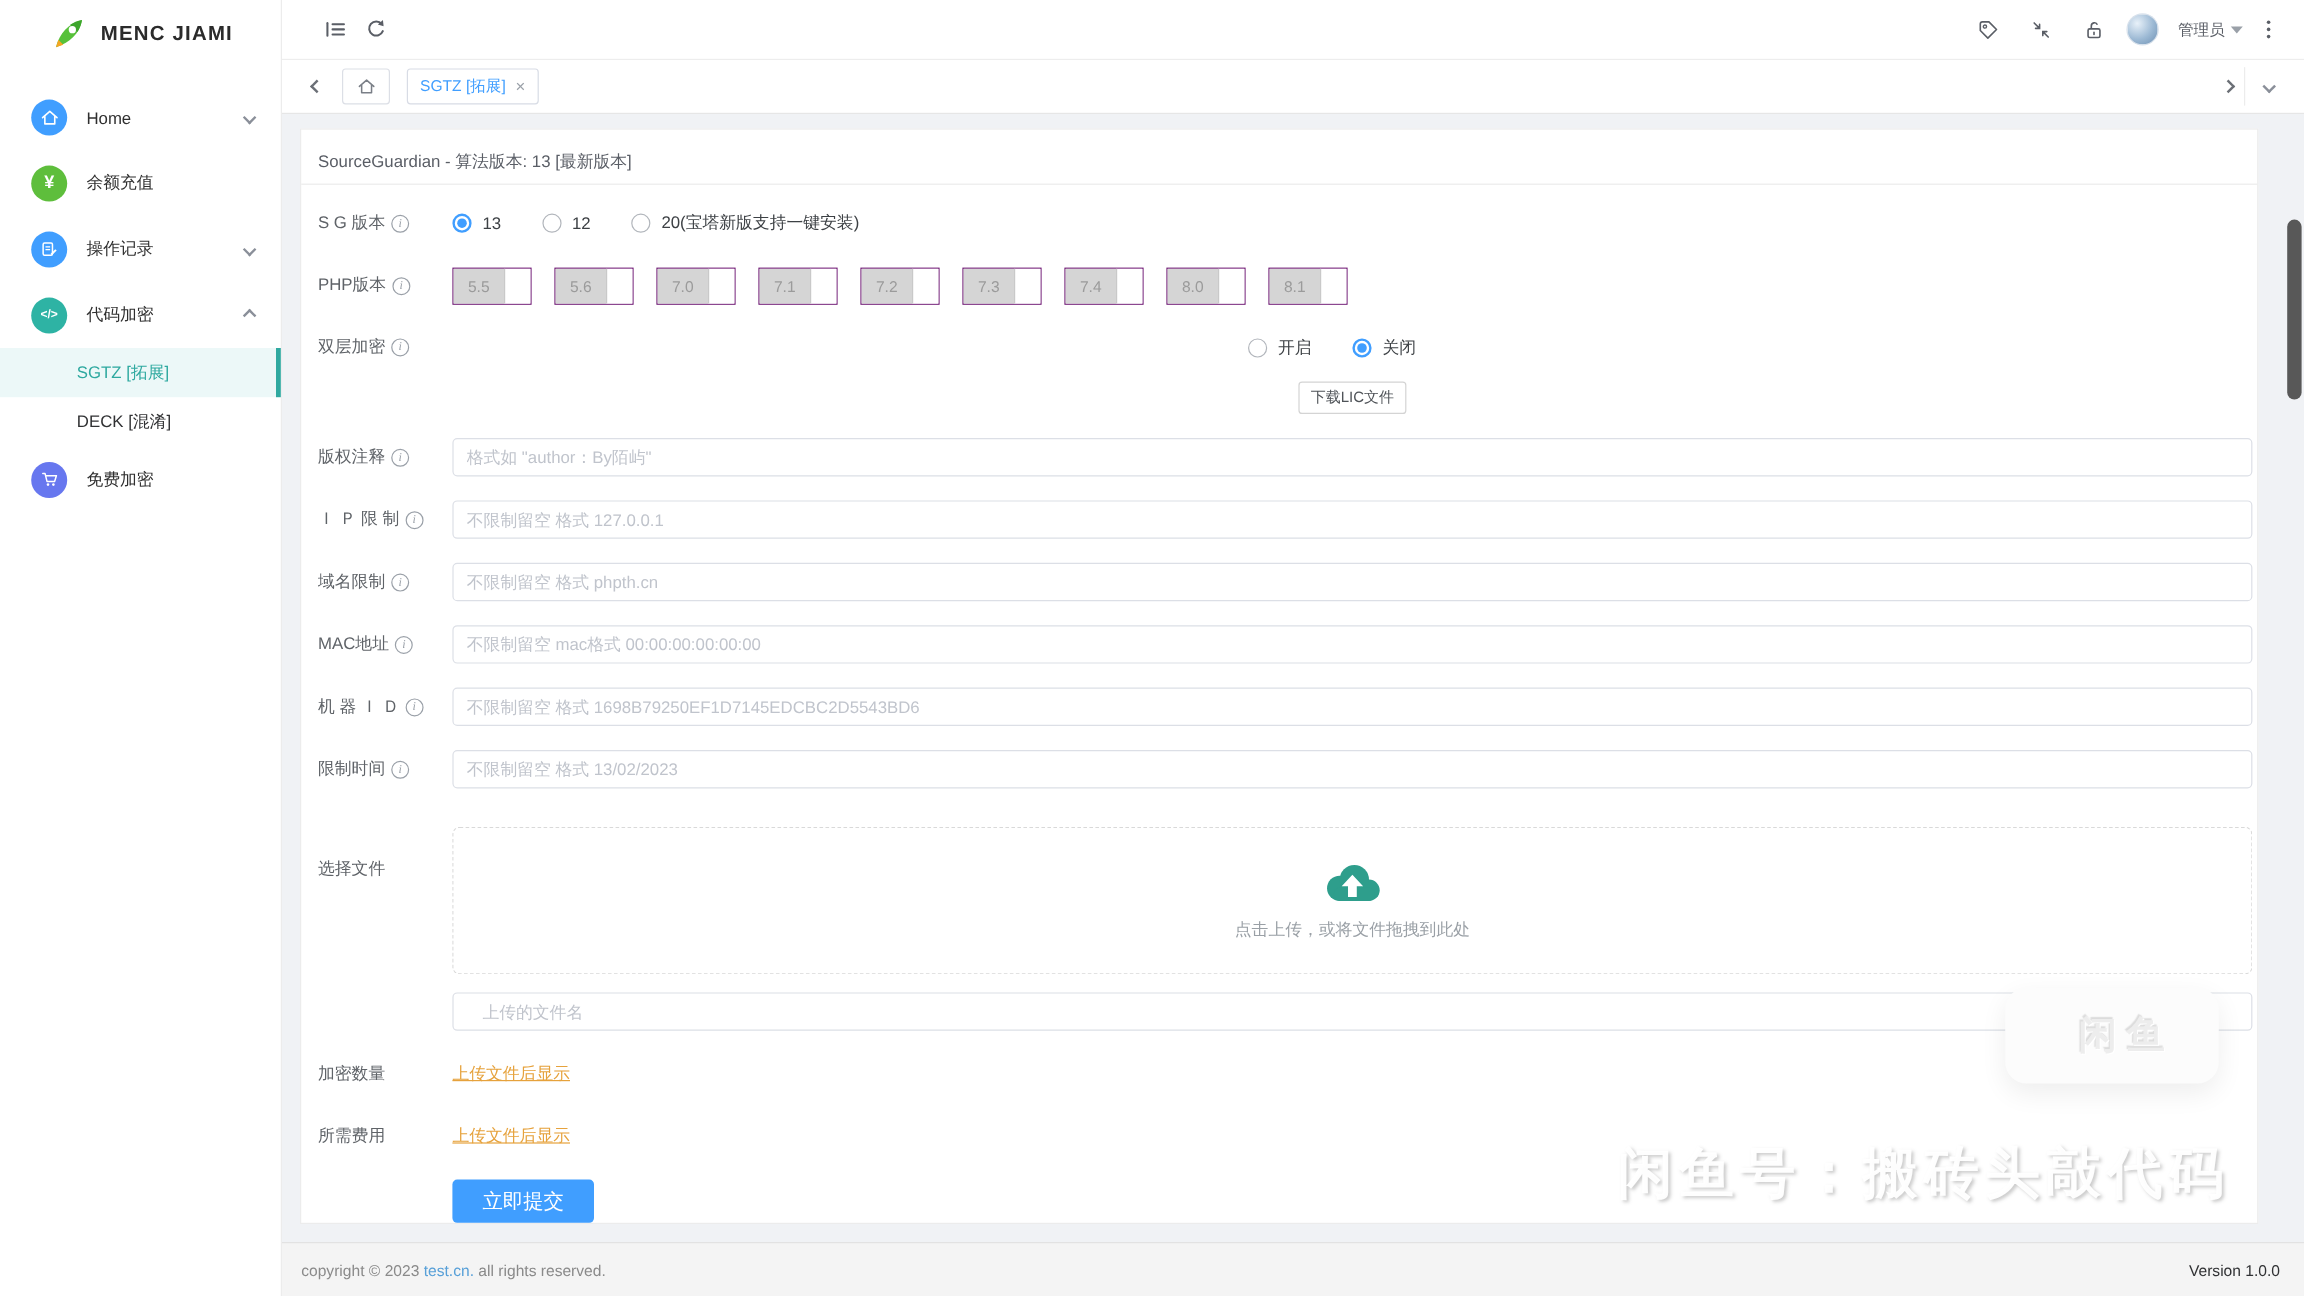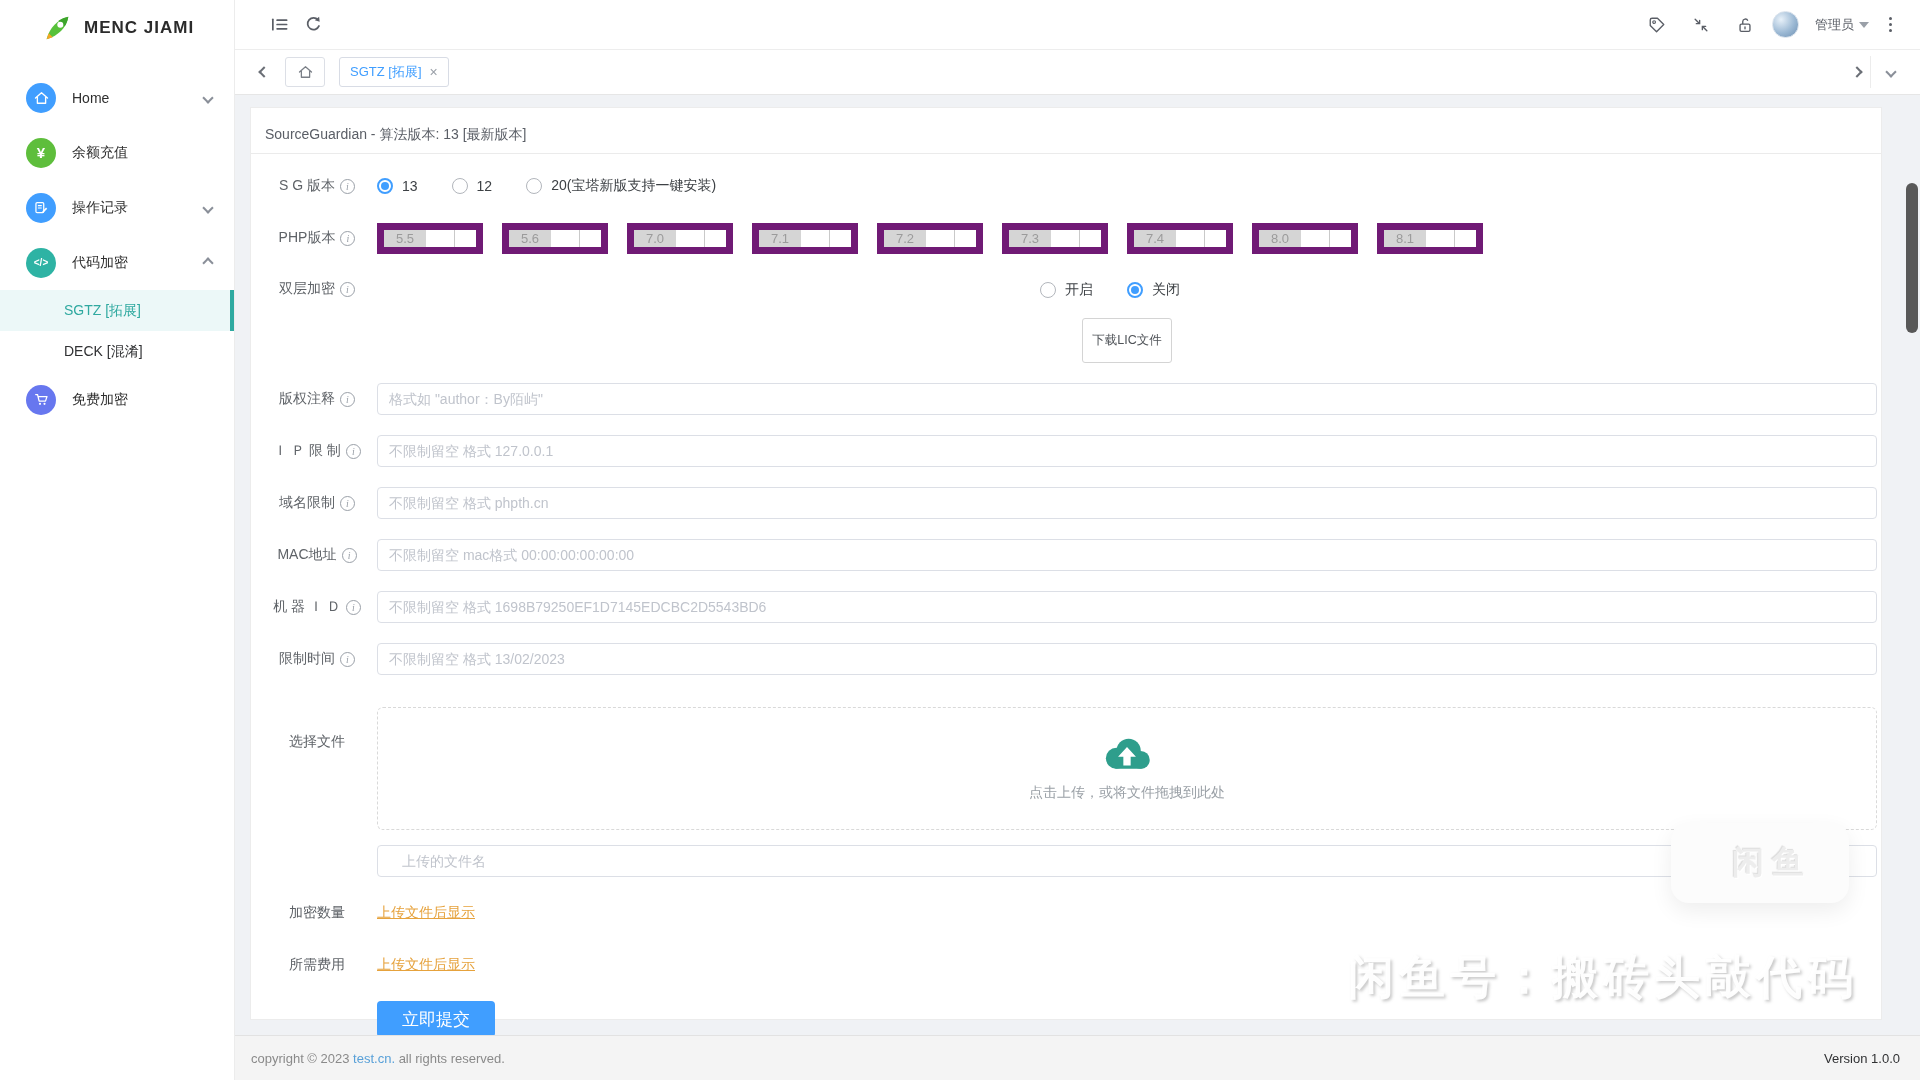--- a/index.html
+++ b/index.html
@@ -45,33 +45,33 @@
   .tab-close { font-size:14px; color:#9aa0a8; margin-left:8px; cursor:pointer; line-height:1; }
   .tabbar .spacer { flex:1; }
   .chevdown-box { width:40px; height:32px; border-left:1px solid #ececec; display:flex; align-items:center; justify-content:center; cursor:pointer; }
 
   
   .content { flex:1; background:#f0f2f5; position:relative; overflow:hidden; }
   .card { position:absolute; left:15px; right:38px; top:12px; bottom:15px; background:#fff; border:1px solid #ececec; }
   .card-header { height:40px; line-height:40px; padding-left:14px; font-size:14px; color:#5a5e66; border-bottom:1px solid #ebebeb; margin-top:6px; }
   .form { padding:16px 4px 0 14px; }
   .row { display:flex; align-items:center; margin-bottom:20px; min-height:32px; }
-  .row-label { width:104px; margin-right:8px; flex-shrink:0; display:flex; align-items:center; justify-content:center; gap:5px; font-size:14px; color:#5f6368; }
+  .row-label { width:104px; margin-right:8px; flex-shrink:0; display:flex; align-items:center; justify-content:flex-start; gap:5px; font-size:14px; color:#5f6368; }
   .row-control { flex:1; display:flex; align-items:center; }
   .info-i { width:15px; height:15px; border:1px solid #9aa0a8; border-radius:50%; color:#9aa0a8; font-size:10px; font-family:"Liberation Serif",serif; font-style:italic; display:inline-flex; align-items:center; justify-content:center; flex-shrink:0; }
   .radio-opt { display:flex; align-items:center; margin-right:34px; cursor:pointer; }
   .radio { width:16px; height:16px; border-radius:50%; border:1px solid #b2b6bc; background:#fff; position:relative; flex-shrink:0; }
   .radio.checked { border:2px solid #409eff; }
   .radio.checked::after { content:""; position:absolute; inset:2px; border-radius:50%; background:#409eff; }
   .radio-text { font-size:14px; color:#3d4145; margin-left:9px; }
-  .php-unit { display:inline-flex; border:7px solid #701a75; height:31px; margin-right:19px; cursor:pointer;gap:28px; }
+  .php-unit { display:inline-flex; border:1px solid #701a75; height:31px; margin-right:19px; cursor:pointer; }
   .php-tag { width:42px; background:#d5d5d5; color:#9b9b9b; font-size:13px; display:flex; align-items:center; justify-content:center; }
   .php-box { width:22px; background:#fff; border-left:1px solid #c9c9c9; }
   .stack { flex-direction:column; align-items:center; }
-  .lic-btn { margin-top:12px; height:45px; padding:0 9px; background:#fff; border:1px solid #d4d4d4; border-radius:3px; font-size:12.5px; color:#4f5358; cursor:pointer; }
+  .lic-btn { margin-top:12px; height:27px; padding:0 9px; background:#fff; border:1px solid #d4d4d4; border-radius:3px; font-size:12.5px; color:#4f5358; cursor:pointer; }
   .text-input { width:100%; height:32px; border:1px solid #dcdfe6; border-radius:4px; padding:0 11px; font-size:14px; color:#333; background:#fff; outline:none; }
   .text-input::placeholder { color:#c0c4cc; }
   .row-upload { align-items:flex-start; margin-top:32px; }
   .row-upload .row-label { margin-top:26px; }
   .upload-box { width:100%; height:123px; border:1px dashed #d9d9d9; border-radius:6px; background:#fff; display:flex; flex-direction:column; align-items:center; justify-content:center; cursor:pointer; }
   .upload-text { font-size:14px; color:#9aa0a6; margin-top:10px; }
   .orange-val { font-size:14px; color:#e6a23c;text-decoration:underline; }
   .submit-btn { height:36px; padding:0 25px; background:#409eff; border:none; border-radius:4px; color:#fff; font-size:17px; cursor:pointer;text-align:right; }
 
   

